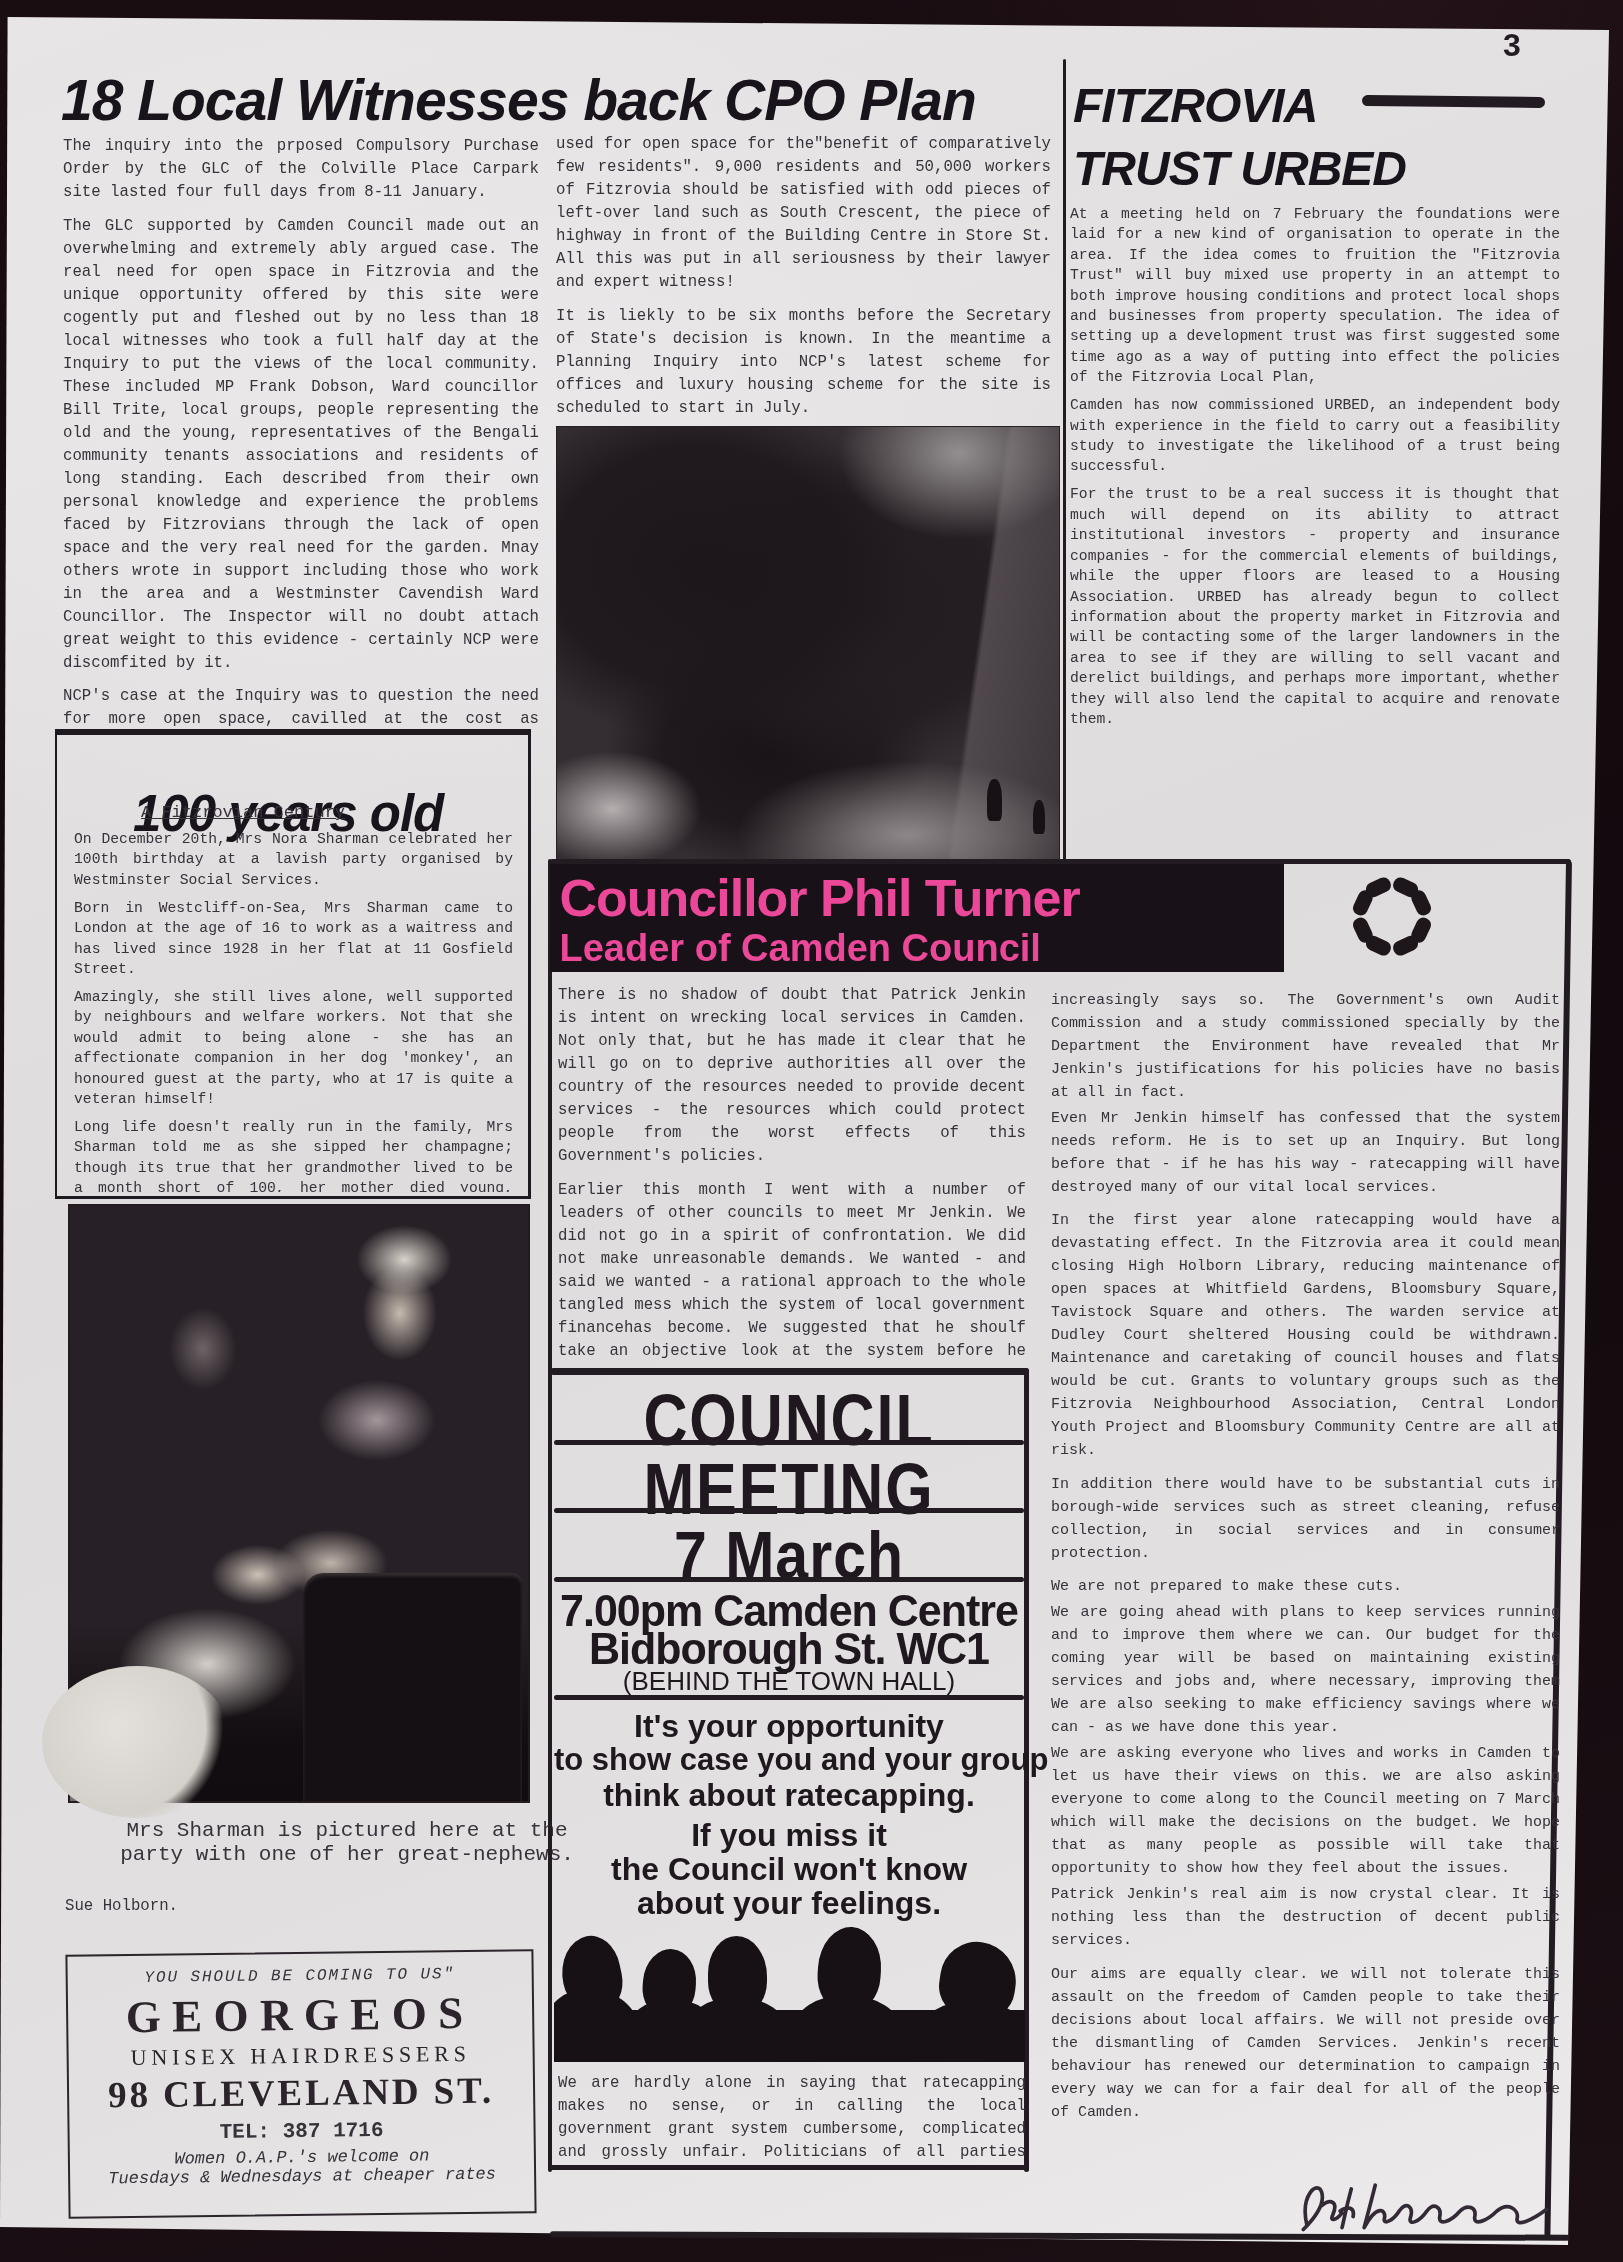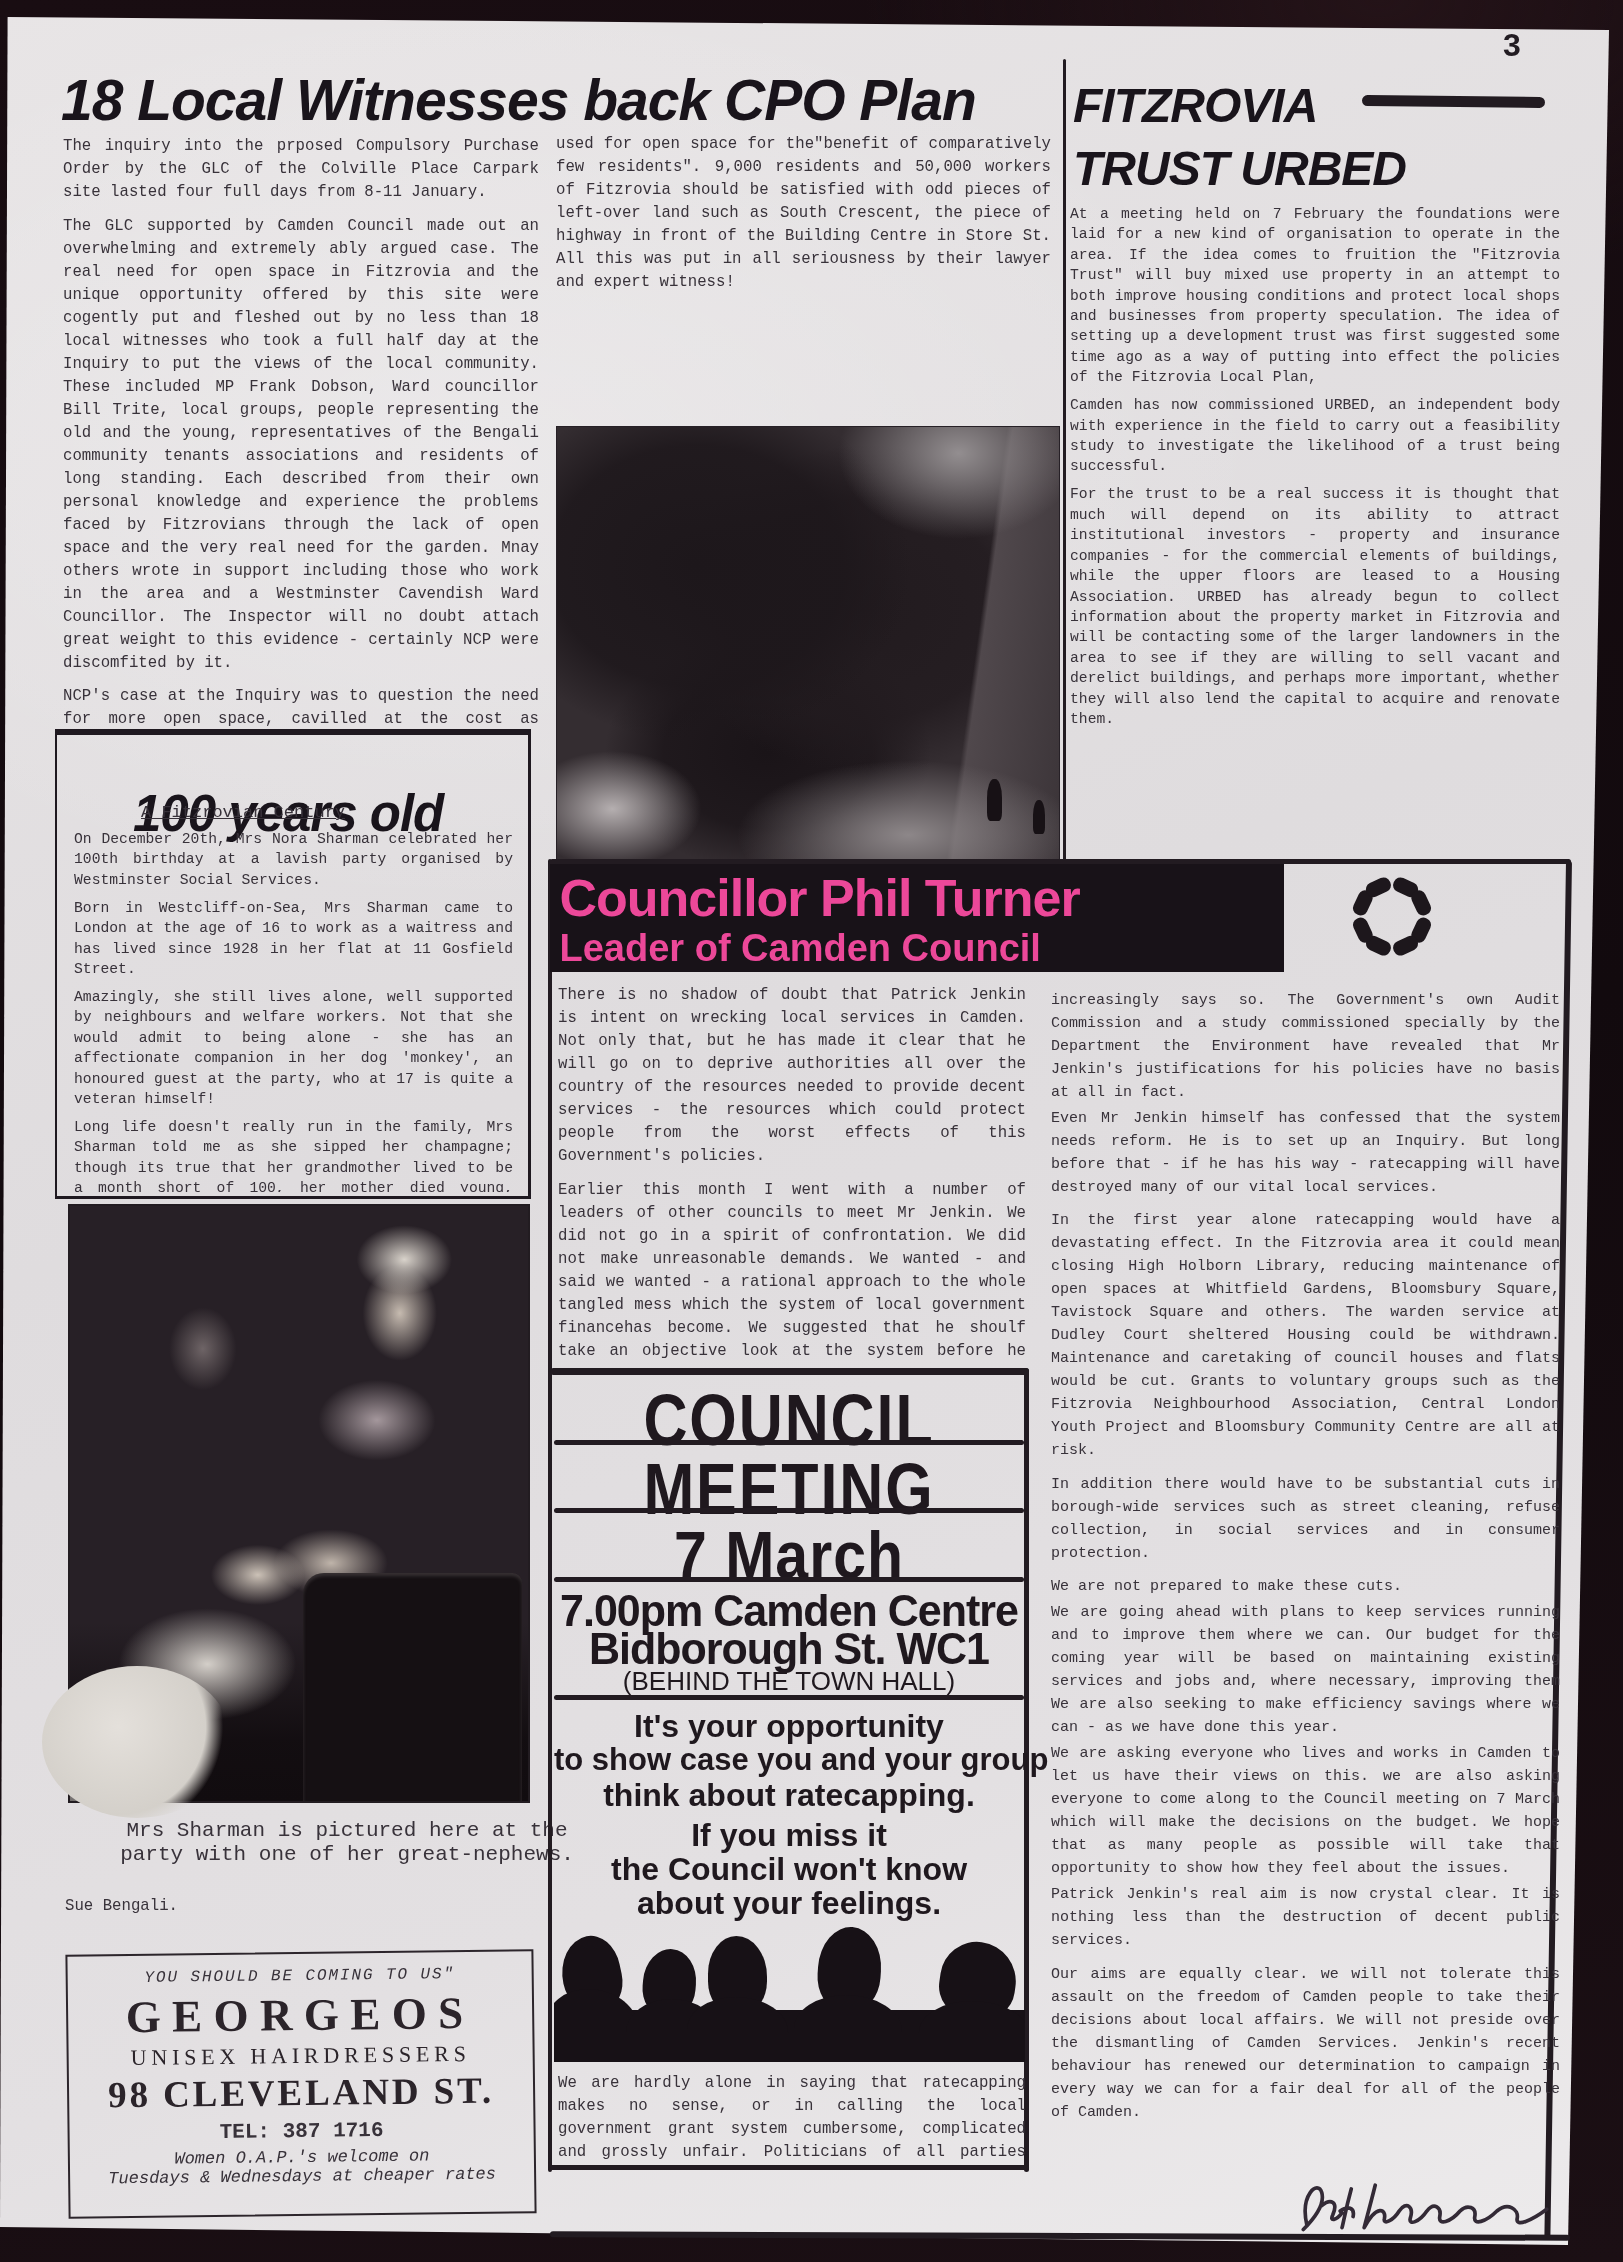--- a/index.html
+++ b/index.html
@@ -39,20 +39,21 @@
 <div class="abs hl" style="left:61px;top:67px;font-size:57px;">18 Local Witnesses back CPO Plan</div>
 
 <div class="col mono" style="left:63px;top:135px;width:476px;height:597px;font-size:15.7px;line-height:23px;font-family:Liberation Mono, monospace;">
   <p class="p">The inquiry into the prposed Compulsory Purchase Order by the GLC of the Colville Place Carpark site lasted four full days from 8-11 January.</p>
   <p class="p">The GLC supported by Camden Council made out an overwhelming and extremely ably argued case. The real need for open space in Fitzrovia and the unique opportunity offered by this site were cogently put and fleshed out by no less than 18 local witnesses who took a full half day at the Inquiry to put the views of the local community. These included MP Frank Dobson, Ward councillor Bill Trite, local groups, people representing the old and the young, representatives of the Bengali community tenants associations and residents of long standing. Each described from their own personal knowledge and experience the problems faced by Fitzrovians through the lack of open space and the very real need for the garden.  Mnay others wrote in support including those who work in the area and a Westminster Cavendish Ward Councillor. The Inspector will no doubt attach great weight to this evidence - certainly NCP were discomfited by it.</p>
   <p class="p">NCP's case at the Inquiry was to question the need for more open space, cavilled at the cost as though they were being asked to pay out of their own pockets and argued that land in Fitzrovia was too valuable to be</p>
 </div>
 
 <div class="col mono" style="left:556px;top:133px;width:495px;height:290px;font-size:15.7px;line-height:23px;">
   <p class="p">used for open space for the"benefit of comparatively few residents". 9,000 residents and 50,000 workers of Fitzrovia should be satisfied with odd pieces of left-over land such as South Crescent, the piece of highway in front of the Building Centre in Store St. All this was put in all seriousness by their lawyer and expert witness!</p>
+  <p class="p">It is liekly to be six months before the Secretary of State's decision is known. In the meantime a Planning Inquiry into NCP's latest scheme for offices and luxury housing scheme for the site is scheduled to start in July.</p>
 </div>
 
 <div class="abs" style="left:556px;top:426px;width:502px;height:434px;border:1.9px solid #262026;
      background:
        radial-gradient(ellipse 200px 143px at 80% 6%, #938e90 0%, rgba(147,142,144,0) 60%),
        radial-gradient(ellipse 162px 105px at 11% 88%, #b5afb0 0%, rgba(181,175,176,0) 55%),
        radial-gradient(ellipse 285px 124px at 70% 94%, #8d8789 0%, rgba(141,135,137,0) 60%),
        linear-gradient(98deg, rgba(62,55,59,0) 80%, #50484c 81%, #3b3438 100%),
        radial-gradient(ellipse 266px 219px at 28% 32%, #1d171b 0%, rgba(29,23,27,.85) 55%, rgba(29,23,27,0) 80%),
        radial-gradient(ellipse 247px 200px at 62% 42%, #221b1f 0%, rgba(34,27,31,.85) 55%, rgba(34,27,31,0) 82%),
@@ -98,21 +99,21 @@
        radial-gradient(ellipse 128px 109px at 5% 94%, #ddd9d4 0%, rgba(221,217,212,0) 70%),
        linear-gradient(to top, #110c0f 0%, rgba(17,12,15,.92) 10%, rgba(17,12,15,0) 30%),
        #272026;">
   <div class="abs" style="right:5.7px;bottom:0;width:219px;height:228px;background:#151013;border-radius:21px 9.5px 0 0;box-shadow:inset 0 2.9px 3.8px rgba(210,200,200,.18);"></div>
   <div class="abs" style="left:-28.5px;bottom:-17px;width:190px;height:152px;background:radial-gradient(circle at 40% 40%, #e4e0db 0%, #d4d0ca 60%, rgba(212,208,202,0) 72%);border-radius:50%;"></div>
 </div>
 
 <div class="col mono" style="left:65px;top:1819px;width:476px;height:53px;font-size:21px;line-height:24px;text-align:center;margin-left:44px;">
   <p class="p">Mrs Sharman is pictured here at the party with one of her great-nephews.</p>
 </div>
-<div class="abs mono" style="left:65px;top:1897px;font-size:15.7px;">Sue Bengali.</div>
+<div class="abs mono" style="left:65px;top:1897px;font-size:15.7px;">Sue Holborn.</div>
 
 <div class="abs" style="left:67px;top:1952px;width:468px;height:264px;border:2.9px solid #2c252b;box-sizing:border-box;transform:rotate(-.7deg);text-align:center;overflow:hidden;">
   <div class="mono" style="margin-top:13.3px;font-size:16px;font-style:italic;letter-spacing:1.9px;">YOU SHOULD BE COMING TO US"</div>
   <div class="serif" style="font-size:45px;font-weight:bold;letter-spacing:11.4px;margin-top:3.8px;">GEORGEOS</div>
   <div class="serif" style="font-size:22px;letter-spacing:4.8px;margin-top:1.9px;">UNISEX HAIRDRESSERS</div>
   <div class="serif" style="font-size:37px;font-weight:bold;letter-spacing:2.9px;margin-top:1.9px;">98 CLEVELAND ST.</div>
   <div class="mono" style="font-size:21px;font-weight:bold;margin-top:5.7px;">TEL: 387 1716</div>
   <div class="mono" style="font-size:17px;font-style:italic;margin-top:5.7px;">Women O.A.P.'s welcome on</div>
   <div class="mono" style="font-size:17px;font-style:italic;">Tuesdays &amp; Wednesdays at cheaper rates</div>
 </div>

